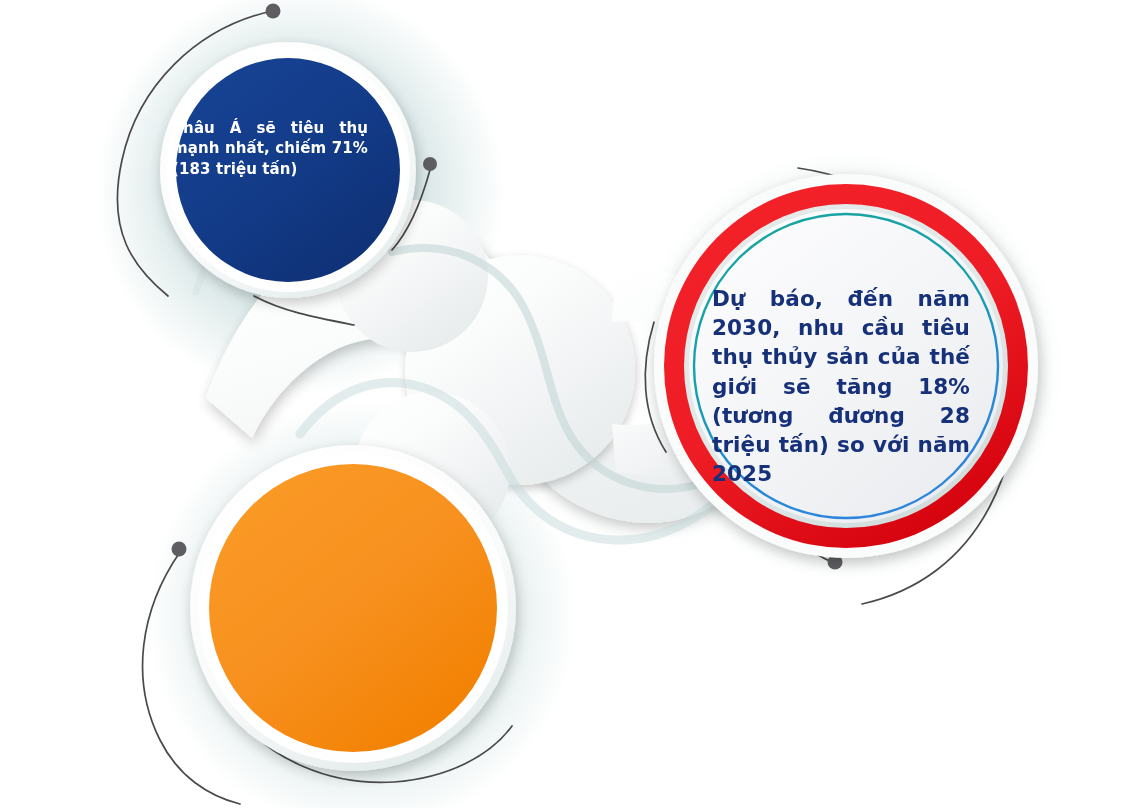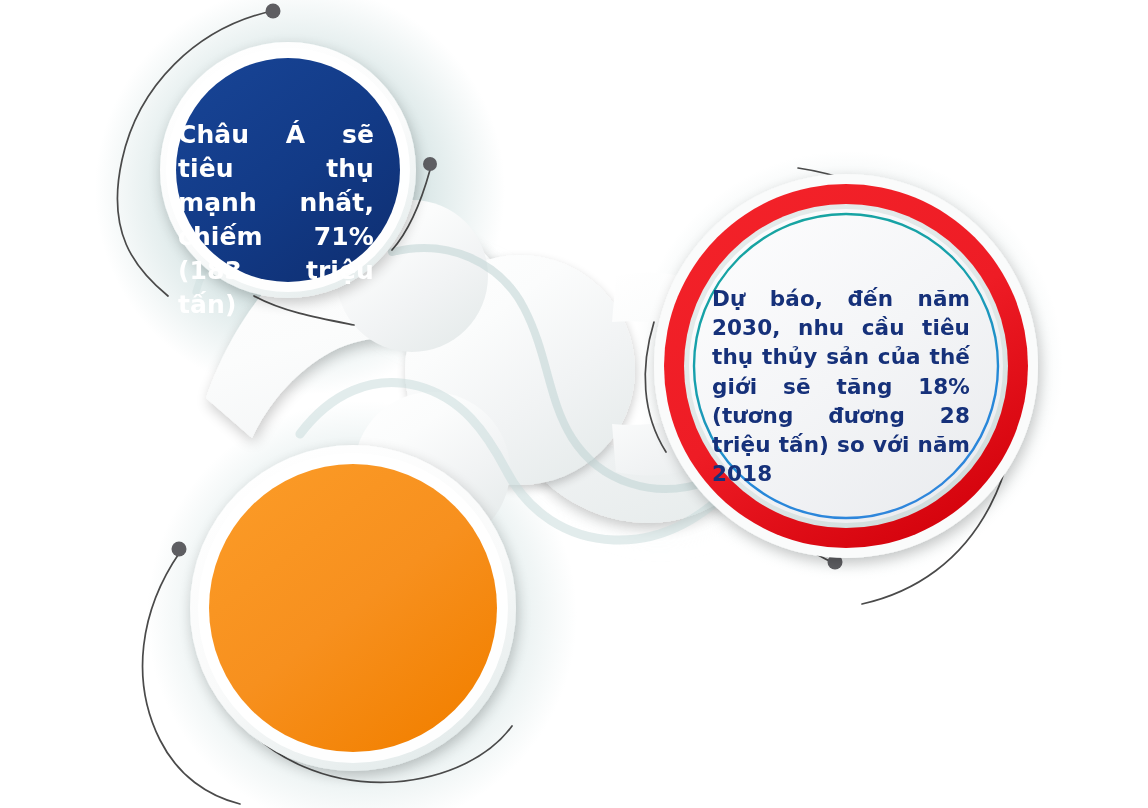--- a/index.html
+++ b/index.html
@@ -18,22 +18,22 @@
     position:absolute;
     box-sizing:border-box;
     text-align:justify;
     text-align-last:left;
     font-weight:bold;
     line-height:1.36;
     white-space:pre-line;
     pointer-events:none;
   }
   #blue-text{
-    left:178px;top:118px;width:196px;
-    color:#ffffff;font-size:25px;letter-spacing:.1px;
+    left:172px;top:118px;width:196px;
+    color:#ffffff;font-size:15px;letter-spacing:.1px;
   }
   #red-text{
     left:712px;top:284px;width:258px;
     color:#16317a;font-size:21.5px;letter-spacing:.1px;
   }
   #orange-text{
     left:253px;top:506px;width:205px;
     color:#ffffff;font-size:21.5px;letter-spacing:.1px;
   }
 </style>
@@ -247,16 +247,16 @@
       <circle cx="846" cy="366" r="192" fill="#fafbfb" filter="url(#softShadow)"></circle>
       <circle cx="846" cy="366" r="182" fill="url(#redRing)"></circle>
       <circle cx="846" cy="366" r="162" fill="url(#paleHalo)"></circle>
       <circle cx="846" cy="366" r="157" fill="url(#redInner)"></circle>
       <circle cx="846" cy="366" r="152" fill="none" stroke="url(#tealBlueRing)" stroke-width="2.4"></circle>
     </g>
   </svg>
 
   <div class="bubble-text" id="blue-text">Châu Á sẽ tiêu thụ mạnh nhất, chiếm 71% (183 triệu tấn)</div>
 
-  <div class="bubble-text" id="red-text">Dự báo, đến năm 2030, nhu cầu tiêu thụ thủy sản của thế giới sẽ tăng 18% (tương đương 28 triệu tấn) so với năm 2018</div>
+  <div class="bubble-text" id="red-text">Dự báo, đến năm 2030, nhu cầu tiêu thụ thủy sản của thế giới sẽ tăng 18% (tương đương 28 triệu tấn) so với năm 2025</div>
 
 
 </div>
 
 </body></html>

